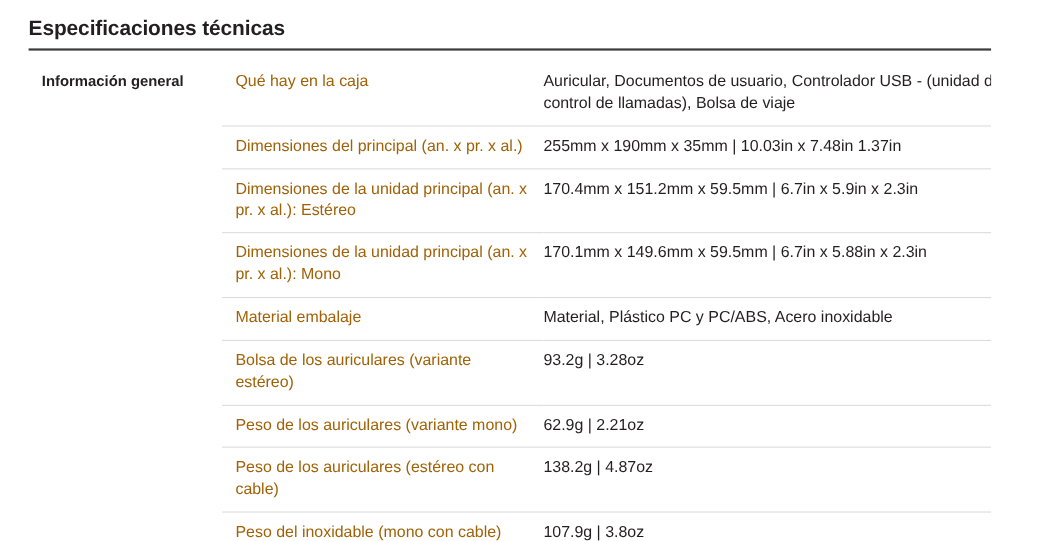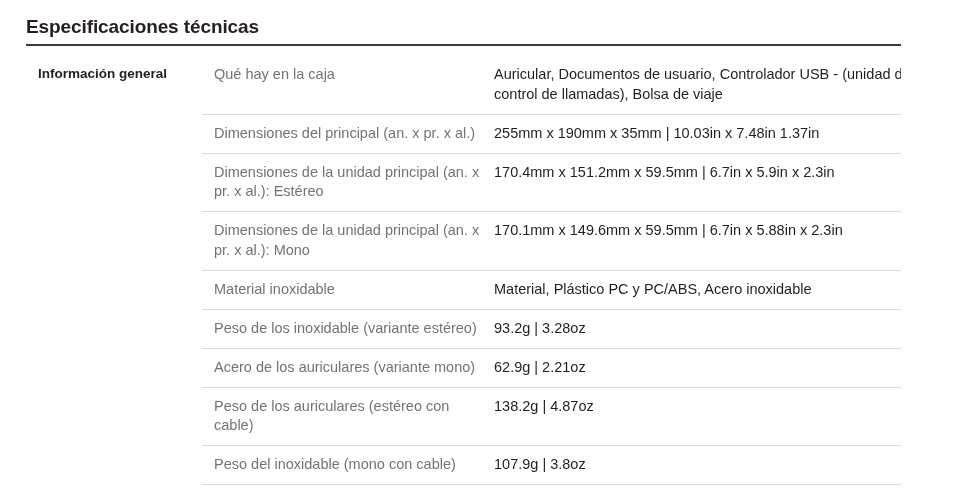--- a/index.html
+++ b/index.html
@@ -64,21 +64,21 @@
   td.group-cell {
     font-weight: bold;
     font-size: 13.5px;
     color: #231f20;
     padding-left: 12px;
     padding-right: 12px;
     border-bottom: none;
     white-space: nowrap;
   }
   td.label-cell {
-    color: #737373;
+    color: #a16207;
     padding-left: 12px;
     padding-right: 10px;
   }
   td.value-cell {
     color: #231f20;
     padding-left: 0px;
   }
   tr:last-child td {
     border-bottom: none;
   }
@@ -112,29 +112,29 @@
         </tr>
         <tr>
           <td class="label-cell">Dimensiones de la unidad principal (an. x pr. x al.): Estéreo</td>
           <td class="value-cell">170.4mm x 151.2mm x 59.5mm | 6.7in x 5.9in x 2.3in</td>
         </tr>
         <tr>
           <td class="label-cell">Dimensiones de la unidad principal (an. x pr. x al.): Mono</td>
           <td class="value-cell">170.1mm x 149.6mm x 59.5mm | 6.7in x 5.88in x 2.3in</td>
         </tr>
         <tr>
-          <td class="label-cell">Material inoxidable</td>
+          <td class="label-cell">Material embalaje</td>
           <td class="value-cell">Material, Plástico PC y PC/ABS, Acero inoxidable</td>
         </tr>
         <tr>
-          <td class="label-cell">Peso de los inoxidable (variante estéreo)</td>
+          <td class="label-cell">Bolsa de los auriculares (variante estéreo)</td>
           <td class="value-cell">93.2g | 3.28oz</td>
         </tr>
         <tr>
-          <td class="label-cell">Acero de los auriculares (variante mono)</td>
+          <td class="label-cell">Peso de los auriculares (variante mono)</td>
           <td class="value-cell">62.9g | 2.21oz</td>
         </tr>
         <tr>
           <td class="label-cell">Peso de los auriculares (estéreo con cable)</td>
           <td class="value-cell">138.2g | 4.87oz</td>
         </tr>
         <tr>
           <td class="label-cell">Peso del inoxidable (mono con cable)</td>
           <td class="value-cell">107.9g | 3.8oz</td>
         </tr>

